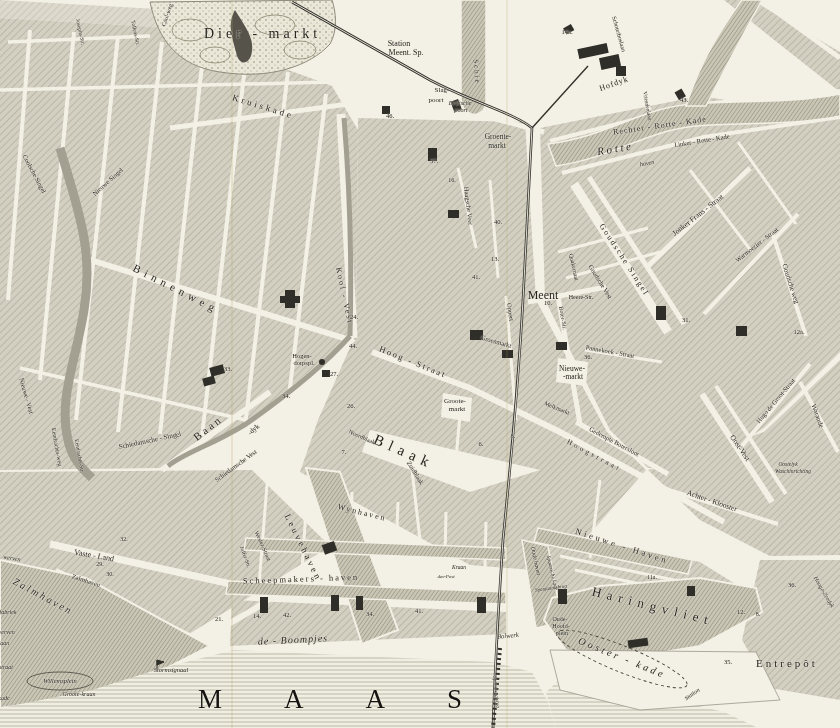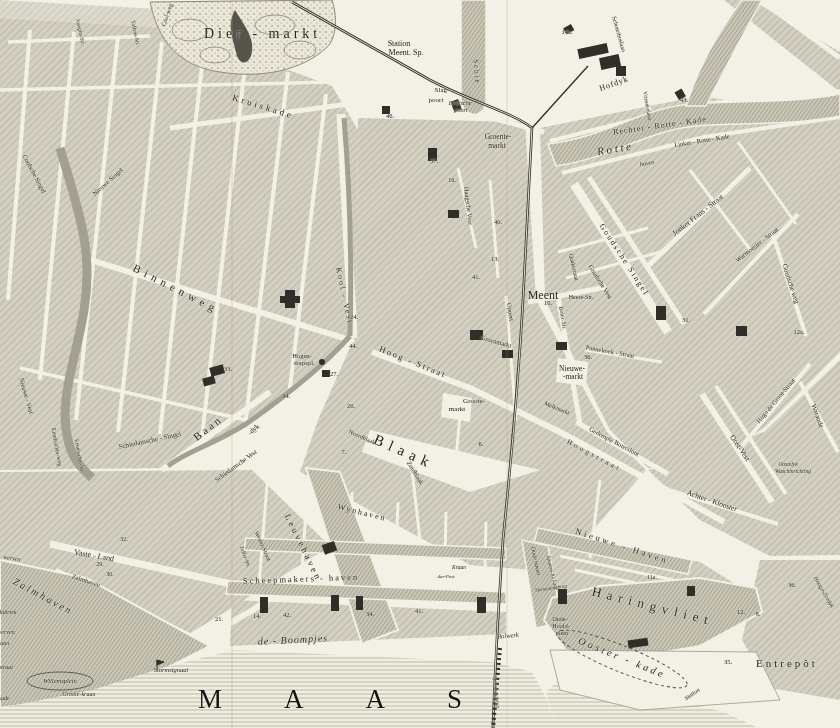--- a/index.html
+++ b/index.html
@@ -239,21 +239,21 @@
       <span class="lbl" style="left: 790px; top: 284px; font-size: 7px; transform: translate(-50%, -50%) rotate(72deg);">Goudsche weg</span>
       <span class="lbl" style="left: 543px; top: 295px; font-size: 12px; transform: translate(-50%, -50%) rotate(0deg);">Meent</span>
       <span class="lbl" style="left: 548px; top: 303px; font-size: 6.5px; transform: translate(-50%, -50%) rotate(0deg);">10.</span>
       <span class="lbl" style="left: 581px; top: 297px; font-size: 6px; transform: translate(-50%, -50%) rotate(0deg);">Heere-Str.</span>
       <span class="lbl" style="left: 574px; top: 267px; font-size: 6px; transform: translate(-50%, -50%) rotate(78deg);">Quakernaat</span>
       <span class="lbl" style="left: 563px; top: 318px; font-size: 6px; transform: translate(-50%, -50%) rotate(80deg);">Boter-Str.</span>
       <span class="lbl" style="left: 510px; top: 312px; font-size: 6.5px; transform: translate(-50%, -50%) rotate(82deg);">Oppert</span>
       <span class="lbl" style="left: 496px; top: 342px; font-size: 6.5px; transform: translate(-50%, -50%) rotate(16deg);">Groenmarkt</span>
       <span class="lbl" style="left: 413px; top: 362px; font-size: 8.5px; letter-spacing: 2px; transform: translate(-50%, -50%) rotate(22deg);">Hoog - Straat</span>
       <span class="lbl" style="left: 594px; top: 456px; font-size: 7px; letter-spacing: 3px; transform: translate(-50%, -50%) rotate(28deg);">Hoogstraat</span>
-      <span class="lbl" style="left: 455px; top: 401px; font-size: 7px; transform: translate(-50%, -50%) rotate(0deg); margin-left: 19px;">Groote-</span>
+      <span class="lbl" style="left: 455px; top: 401px; font-size: 7px; transform: translate(-50%, -50%) rotate(0deg);">Groote-</span>
       <span class="lbl" style="left: 457px; top: 409px; font-size: 7px; transform: translate(-50%, -50%) rotate(0deg);">markt</span>
       <span class="lbl" style="left: 572px; top: 369px; font-size: 7.5px; transform: translate(-50%, -50%) rotate(0deg);">Nieuwe-</span>
       <span class="lbl" style="left: 573px; top: 377px; font-size: 7.5px; transform: translate(-50%, -50%) rotate(0deg);">-markt</span>
       <span class="lbl" style="left: 557px; top: 408px; font-size: 6px; transform: translate(-50%, -50%) rotate(22deg);">Melkmarkt</span>
       <span class="lbl" style="left: 610px; top: 352px; font-size: 6.5px; transform: translate(-50%, -50%) rotate(10deg);">Pannekoek - Straat</span>
       <span class="lbl" style="left: 614px; top: 442px; font-size: 6.5px; transform: translate(-50%, -50%) rotate(28deg);">Gedempte Botersloot</span>
       <span class="lbl" style="left: 404px; top: 452px; font-size: 15px; letter-spacing: 6px; transform: translate(-50%, -50%) rotate(24deg);">Blaak</span>
       <span class="lbl" style="left: 415px; top: 473px; font-size: 6.5px; transform: translate(-50%, -50%) rotate(58deg);">Zuidblaak</span>
       <span class="lbl" style="left: 362px; top: 437px; font-size: 6px; transform: translate(-50%, -50%) rotate(24deg);">Noordblaak</span>
       <span class="lbl" style="left: 362px; top: 513px; font-size: 8px; letter-spacing: 2px; transform: translate(-50%, -50%) rotate(14deg);">Wynhaven</span>

